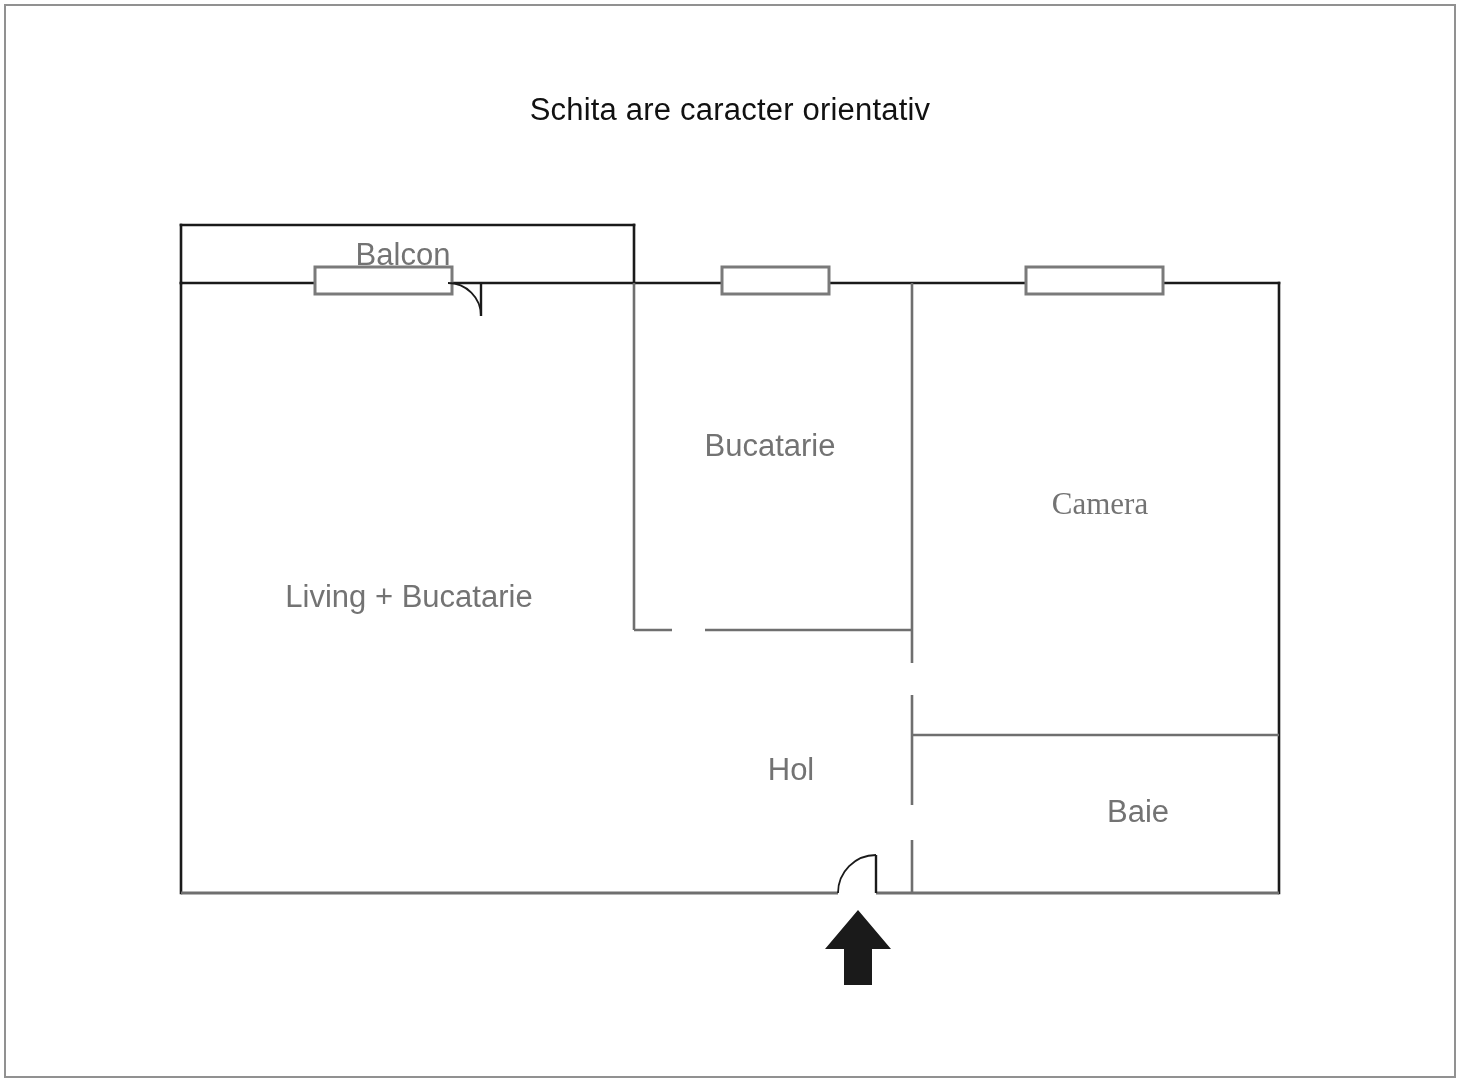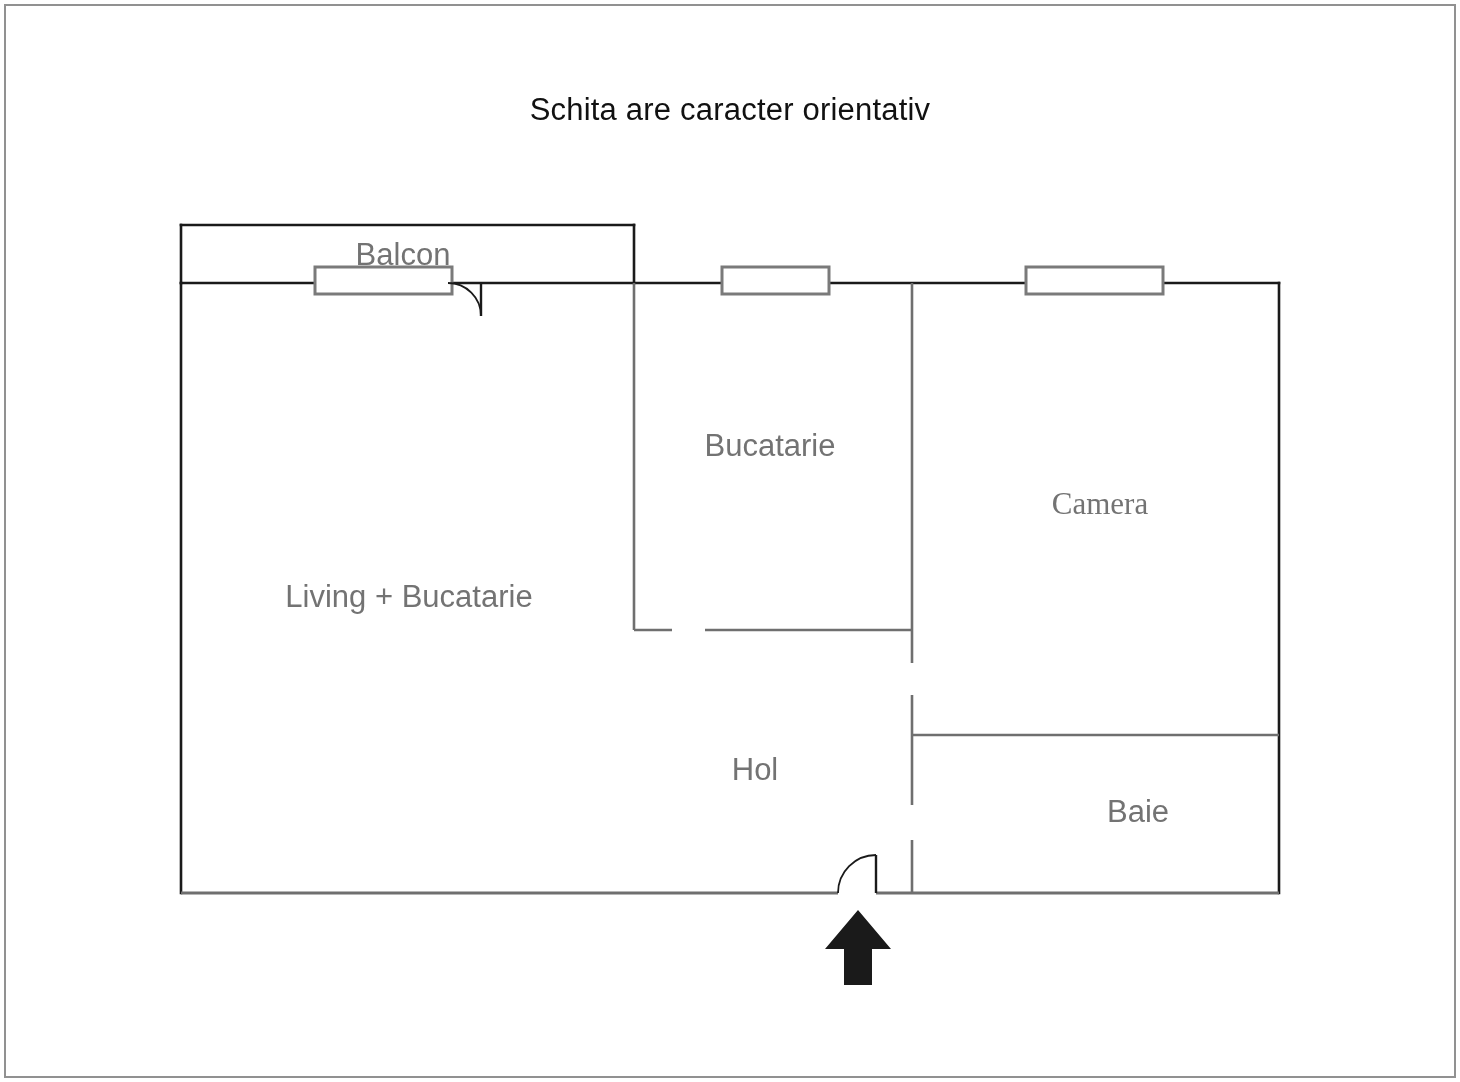--- a/index.html
+++ b/index.html
@@ -59,21 +59,21 @@
   .room-label {
     position: absolute;
     color: #737373;
     white-space: nowrap;
     transform: translate(-50%, -50%);
   }
   .room-label.lbl-living   { font-size: 31px; }
   .room-label.lbl-balcon   { font-size: 31px; }
   .room-label.lbl-bucatarie{ font-size: 31px; }
   .room-label.lbl-camera   { font-size: 31px; font-family: Liberation Serif, serif; }
-  .room-label.lbl-hol      { font-size: 31px; }
+  .room-label.lbl-hol      { font-size: 31px; margin-left: 36px; }
   .room-label.lbl-baie     { font-size: 31px; margin-left: 48px; }
 </style>
 </head>
 <body>
 
 <div id="page">
 
   <div id="outer-frame"></div>
 
   <div id="plan-title">Schita are caracter orientativ</div>

